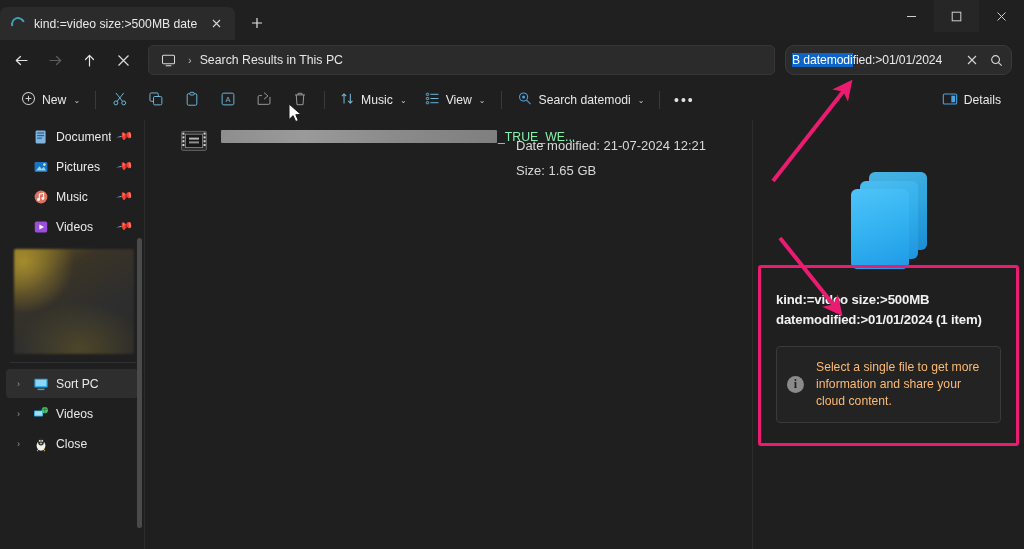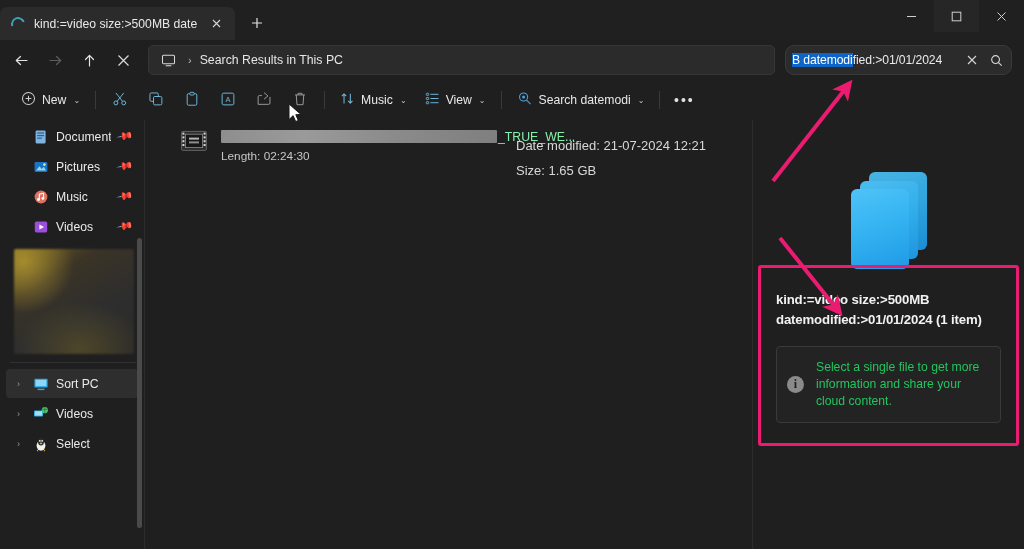--- a/index.html
+++ b/index.html
@@ -217,21 +217,21 @@
     background: #232323;
     display: flex; align-items: center; gap: 12px;
     padding: 12px 12px 12px 10px;
   }
   .info-ico {
     width: 17px; height: 17px; flex: 0 0 17px; border-radius: 50%;
     background: #8a8a8a; color: #1f1f1f;
     display: flex; align-items: center; justify-content: center;
     font-size: 12px; font-weight: bold; font-family: "Liberation Serif", serif;
   }
-  .det-cardtext { color: #22c55e; font-size: 12.2px; line-height: 17px; }
+  .det-cardtext { color: #fdba74; font-size: 12.2px; line-height: 17px; }
 
   
   .statusbar {
     height: 29px; flex: 0 0 29px;
     background: #1f1f1f; border-top: 1px solid #2c2c2c;
     display: flex; align-items: center; padding: 0 8px 0 14px;
   }
   .status-text { color: #d8d8d8; font-size: 11.6px; }
   .status-sep { color: #7a7a7a; font-size: 11.6px; padding: 0 8px; }
   .statusspacer { flex: 1 1 auto; }
@@ -443,20 +443,29 @@
 
 
     <div class="cmdsep"></div>
 
     <div class="cmd icon-only">
       <span class="dots">•••</span>
     </div>
 
     <div class="cmdspacer"></div>
 
+    <div class="cmd">
+      <span>
+        <svg width="16" height="16" viewBox="0 0 17 17">
+            <rect x="1.4" y="3.2" width="14.2" height="10.6" rx="1.4" stroke="#4aa3df" stroke-width="1.15" fill="none"></rect>
+            <rect x="9.9" y="5" width="4" height="7" fill="#4aa3df"></rect>
+          </svg>
+      </span>
+      <span>Details</span>
+    </div>
   </div>
 
   <div class="body">
 
     <div class="sidebar">
 
       <div class="nav-item">
         <span class="nav-chev"></span>
         <span class="nav-ico">
           <svg width="16" height="16" viewBox="0 0 16 16">
@@ -545,21 +554,21 @@
               <ellipse cx="8" cy="5.6" rx="3" ry="3.9" fill="#2a2a2a"></ellipse>
               <circle cx="6.8" cy="4.9" r="0.95" fill="#fff"></circle>
               <circle cx="9.2" cy="4.9" r="0.95" fill="#fff"></circle>
               <circle cx="6.9" cy="5.1" r="0.45" fill="#111"></circle>
               <circle cx="9.1" cy="5.1" r="0.45" fill="#111"></circle>
               <path d="M8 6.2 L6.6 7.6 L8 8.4 L9.4 7.6 Z" fill="#f5b820"></path>
               <path d="M4.4 13.4 Q3 15.4 5.4 15.2" fill="#f5b820"></path>
               <path d="M11.6 13.4 Q13 15.4 10.6 15.2" fill="#f5b820"></path>
             </svg>
         </span>
-        <span class="nav-label">Select</span>
+        <span class="nav-label">Close</span>
       </div>
 
       <div class="sb-scroll"></div>
     </div>
 
     <div class="filelist">
       <div class="filerow">
         <div class="fileicon">
           <svg width="26" height="22" viewBox="0 0 26 22">
             <rect x="0.6" y="1.4" width="24.8" height="19" rx="1.2" fill="#2e2e2e" stroke="#6a6a6a" stroke-width="0.9"></rect>
@@ -576,21 +585,20 @@
               <rect x="22.6" y="10.2" width="2" height="2"></rect>
                 <rect x="22.6" y="14" width="2" height="2"></rect>
             </g>
           </svg>
         </div>
         <div class="filemain">
           <div class="fname-line">
             <span class="fname-redact"></span>
             <span class="fname-tail">_TRUE_WE...</span>
           </div>
-          <div class="fsub">Length: 02:24:30</div>
         </div>
         <div class="fmeta">
           <div>Date modified: 21-07-2024 12:21</div>
           <div>Size: 1.65 GB</div>
         </div>
       </div>
     </div>
 
     <div class="details">
       <div class="det-iconwrap">

